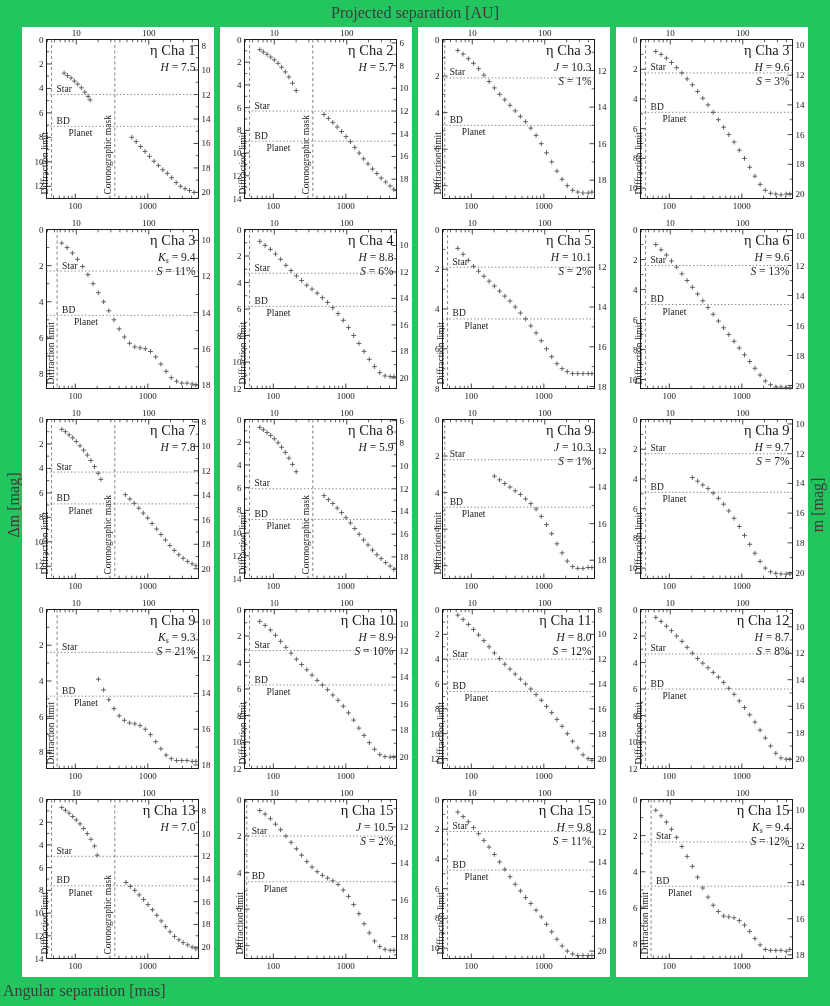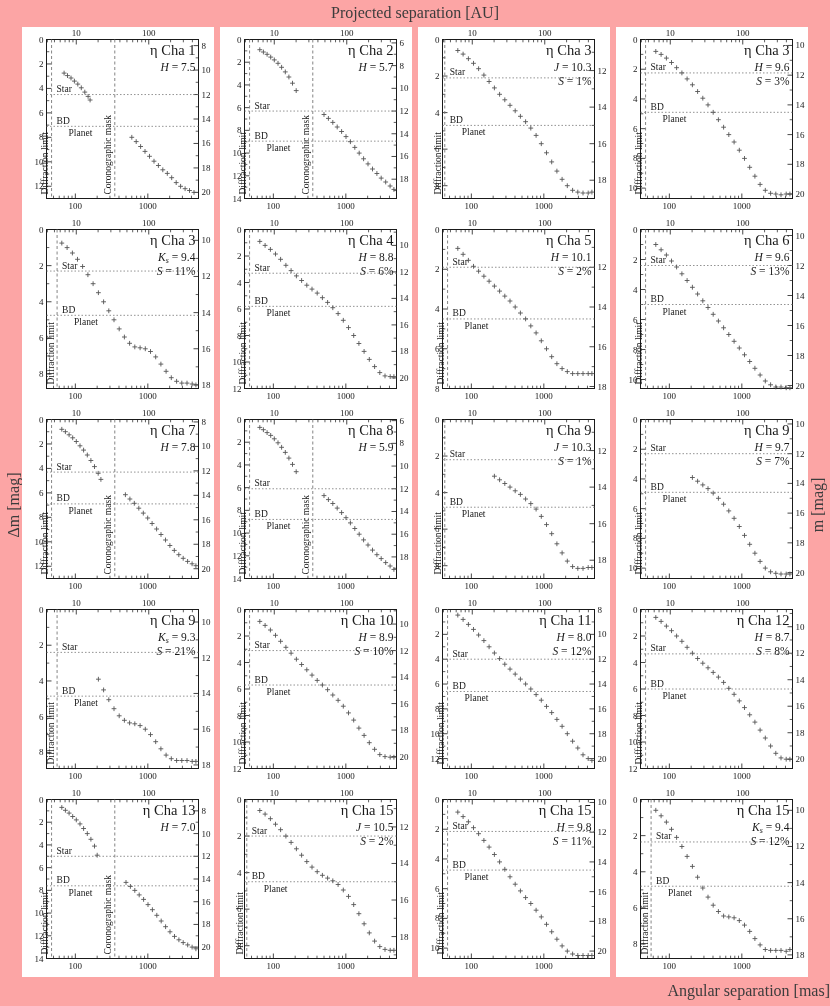--- a/index.html
+++ b/index.html
@@ -1,20 +1,20 @@
 <!DOCTYPE html>
 <html><head>
 <meta charset="utf-8">
 <style>
   html,body{margin:0;padding:0;background:#000;}
-  .figure{position:relative;width:830px;height:1006px;background:#fca5a5;overflow:hidden;
+  .figure{position:relative;width:830px;height:1006px;background:#22c55e;overflow:hidden;
           font-family:"Liberation Serif","DejaVu Serif",serif;}
   .outer-label{position:absolute;color:#3c3c3c;font-size:16px;white-space:nowrap;}
   .top-label{left:0;right:0;top:4px;text-align:center;}
-  .bottom-label{left:12px;right:0;top:982px;text-align:right;}
+  .bottom-label{left:3px;right:0;top:982px;text-align:left;}
   .left-label{left:-28px;top:496px;transform:rotate(-90deg);transform-origin:center;width:84px;text-align:center;}
   .right-label{left:776px;top:496px;transform:rotate(-90deg);transform-origin:center;width:84px;text-align:center;}
   .panel-grid{position:absolute;left:22px;top:27px;display:grid;
               grid-template-columns:repeat(4,192px);grid-auto-rows:190px;column-gap:6px;row-gap:0;}
   .panel{background:#fff;}
   .panel svg{display:block;}
   text{fill:#1a1a1a;}
 </style>
 </head>
 <body>

